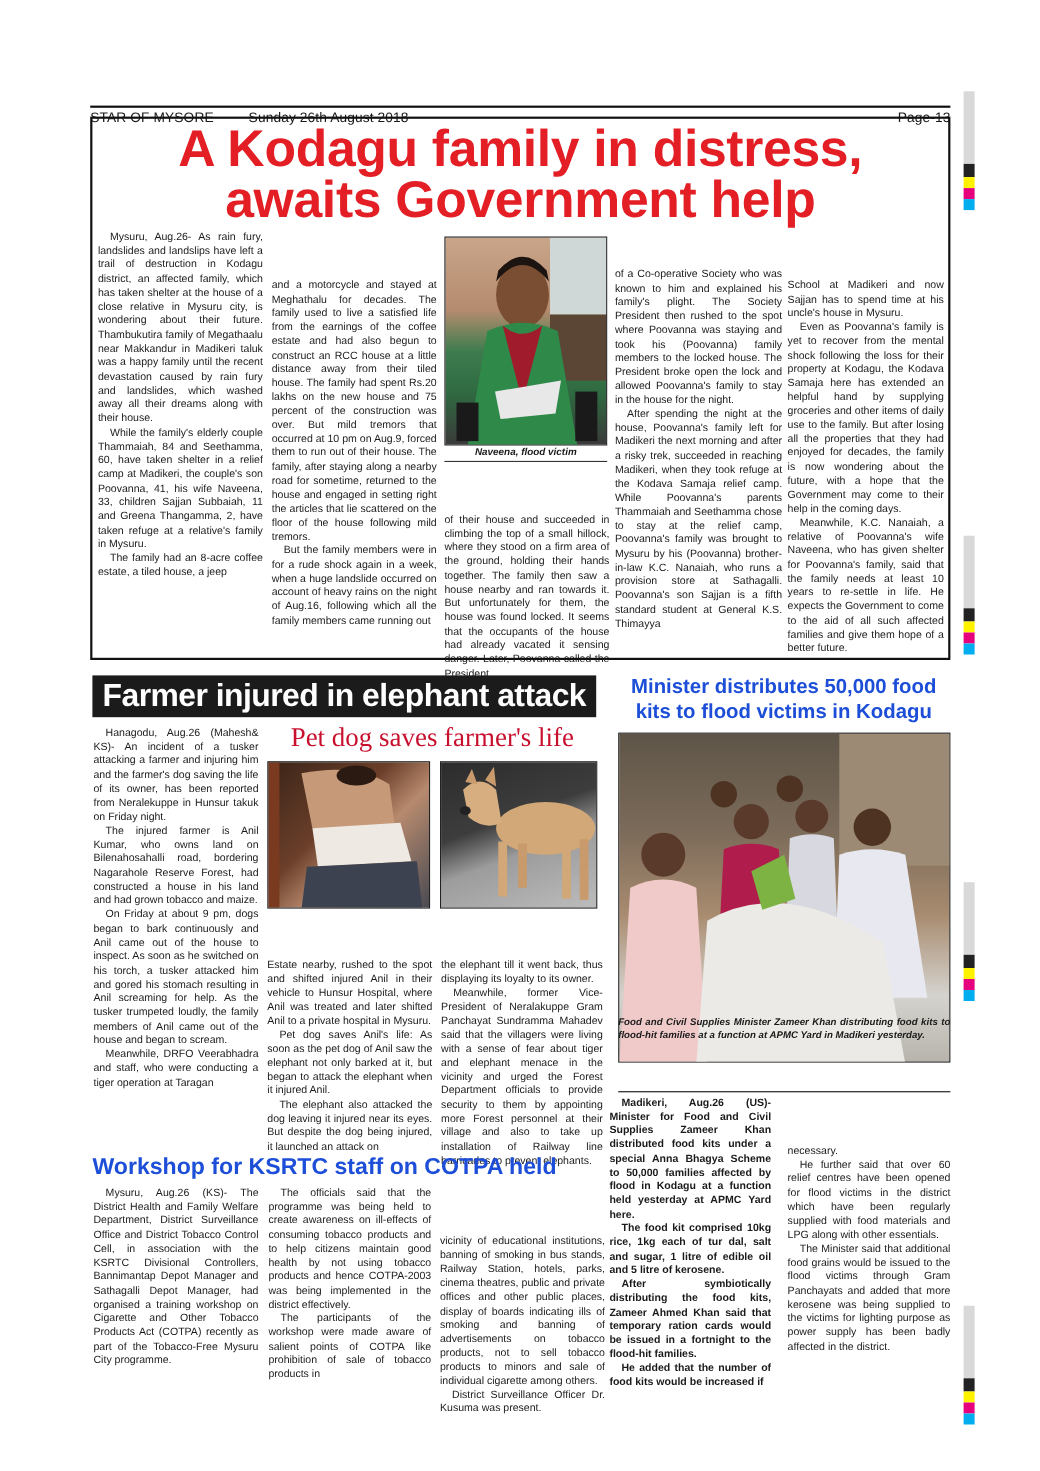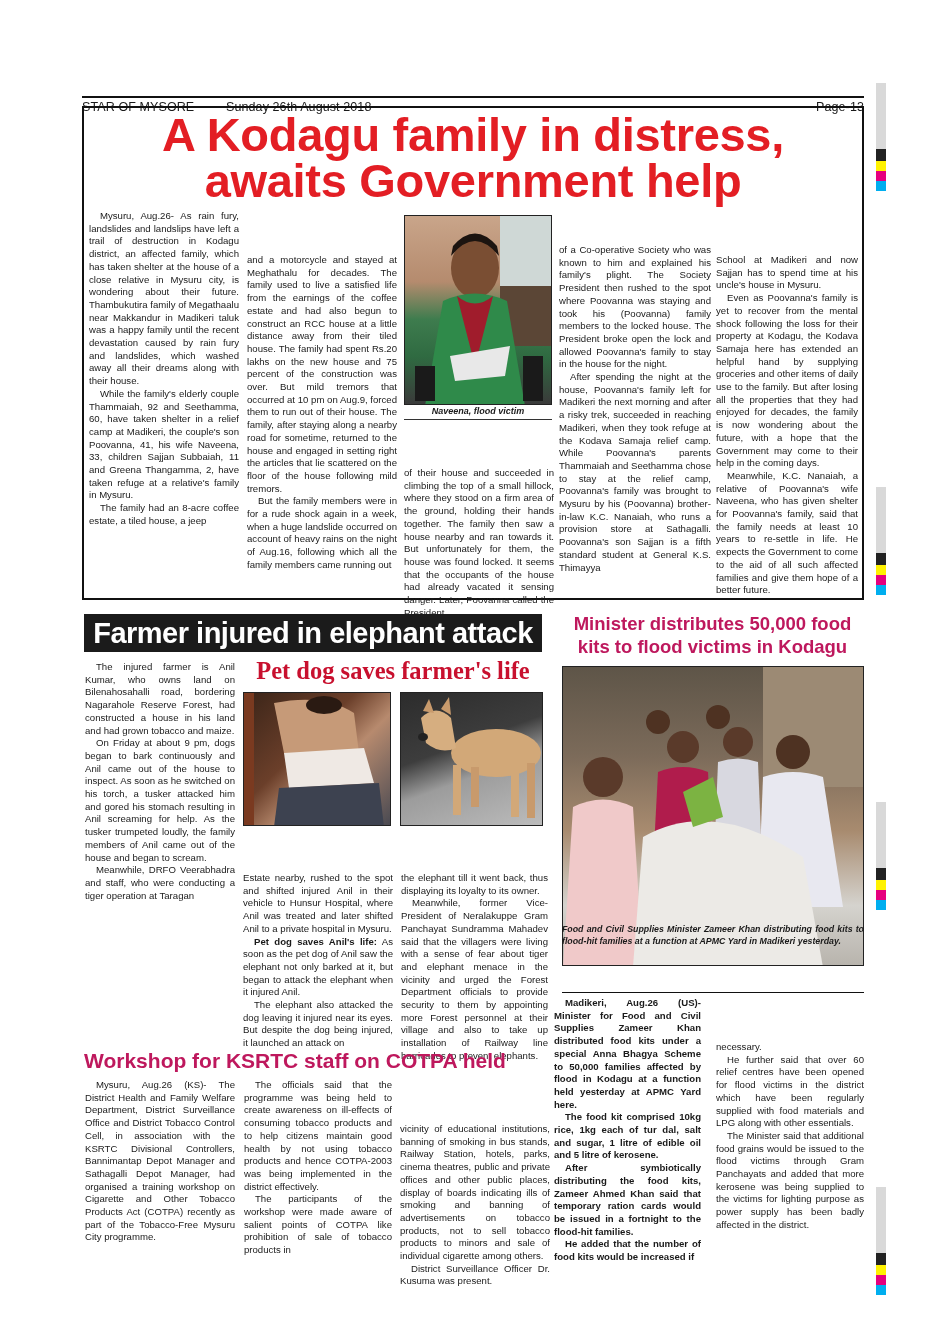--- a/index.html
+++ b/index.html
@@ -27,25 +27,25 @@
   .col p.noindent { text-indent: 0; margin-top: 44px; }
 
   .photo { position: absolute; overflow: hidden; border: 1px solid #222; }
   .caption { position: absolute; font-size: 9px; font-style: italic; font-weight: bold; text-align: center; }
   .caption-line { position: absolute; border-bottom: 1px solid #333; }
 
   .headline-bar { position: absolute; left: 84px; top: 614px; width: 458px; height: 38px; background: #1b1b1b; color: #fff;
     font-family: "Liberation Sans", sans-serif; font-weight: bold; font-size: 29px; line-height: 38px; text-align: center;
     transform-origin: left; letter-spacing: -0.5px; }
   .subhead-red { position: absolute; left: 244px; top: 656px; width: 298px; text-align: center; color: #c8102e;
-    font-family: "Liberation Serif", serif; font-weight: bold; font-size: 24.5px; line-height: 30px; }
-
-  .headline-black { position: absolute; font-weight: bold; color: #be185d; text-align: center; font-family: "Liberation Sans", sans-serif; }
-
-  .bold-lead { font-weight: bold; }
+    font-family: "Liberation Serif", serif; font-weight: normal; font-size: 24.5px; line-height: 30px; }
+
+  .headline-black { position: absolute; font-weight: bold; color: #1d4ed8; text-align: center; font-family: "Liberation Sans", sans-serif; }
+
+  .bold-lead { font-weight: normal; }
   .hr { position: absolute; background: #111; }
 </style>
 </head>
 <body>
 
 <div class="masthead">
   <span class="mh-paper">STAR OF MYSORE</span>
   <span class="mh-date">Sunday 26th August 2018</span>
   <span class="mh-page">Page-13</span>
 </div>
@@ -80,21 +80,21 @@
 </div>
 
 <div class="box-top">
   <div class="headline-red">
     <div>A Kodagu family in distress,</div>
     <div>awaits Government help</div>
   </div>
 
   <div class="col" style="left:5px;top:102px;width:150px;">
     <p>Mysuru, Aug.26- As rain fury, landslides and landslips have left a trail of destruction in Kodagu district, an affected family, which has taken shelter at the house of a close relative in Mysuru city, is wondering about their future. Thambukutira family of Megathaalu near Makkandur in Madikeri taluk was a happy family until the recent devastation caused by rain fury and landslides, which washed away all their dreams along with their house.</p>
-    <p>While the family's elderly couple Thammaiah, 92 and Seethamma, 60, have taken shelter in a relief camp at Madikeri, the couple's son Poovanna, 41, his wife Naveena, 33, children Sajjan Subbaiah, 11 and Greena Thangamma, 2, have taken refuge at a relative's family in Mysuru.</p>
+    <p>While the family's elderly couple Thammaiah, 84 and Seethamma, 60, have taken shelter in a relief camp at Madikeri, the couple's son Poovanna, 41, his wife Naveena, 33, children Sajjan Subbaiah, 11 and Greena Thangamma, 2, have taken refuge at a relative's family in Mysuru.</p>
     <p>The family had an 8-acre coffee estate, a tiled house, a jeep</p>
   </div>
 
   <div class="col" style="left:163px;top:102px;width:150px;">
     <p class="noindent">and a motorcycle and stayed at Meghathalu for decades. The family used to live a satisfied life from the earnings of the coffee estate and had also begun to construct an RCC house at a little distance away from their tiled house. The family had spent Rs.20 lakhs on the new house and 75 percent of the construction was over. But mild tremors that occurred at 10 pm on Aug.9, forced them to run out of their house. The family, after staying along a nearby road for sometime, returned to the house and engaged in setting right the articles that lie scattered on the floor of the house following mild tremors.</p>
     <p>But the family members were in for a rude shock again in a week, when a huge landslide occurred on account of heavy rains on the night of Aug.16, following which all the family members came running out</p>
   </div>
 
   <div class="photo" style="left:320px;top:107px;width:148px;height:190px;background:linear-gradient(180deg,#c9a58a 0%,#b58b6e 35%,#3e7c4e 55%,#2f6a41 75%,#3a3a3a 100%);">
     <svg width="148" height="190" viewBox="0 0 148 190">
@@ -125,20 +125,21 @@
     <p class="noindent">School at Madikeri and now Sajjan has to spend time at his uncle's house in Mysuru.</p>
     <p>Even as Poovanna's family is yet to recover from the mental shock following the loss for their property at Kodagu, the Kodava Samaja here has extended an helpful hand by supplying groceries and other items of daily use to the family. But after losing all the properties that they had enjoyed for decades, the family is now wondering about the future, with a hope that the Government may come to their help in the coming days.</p>
     <p>Meanwhile, K.C. Nanaiah, a relative of Poovanna's wife Naveena, who has given shelter for Poovanna's family, said that the family needs at least 10 years to re-settle in life. He expects the Government to come to the aid of all such affected families and give them hope of a better future.</p>
   </div>
 </div>
 
 <div class="headline-bar">Farmer injured in elephant attack</div>
 <div class="subhead-red">Pet dog saves farmer's life</div>
 
 <div class="col" style="left:85px;top:661px;width:150px;">
+  <p>Hanagodu, Aug.26 (Mahesh&amp; KS)- An incident of a tusker attacking a farmer and injuring him and the farmer's dog saving the life of its owner, has been reported from Neralekuppe in Hunsur takuk on Friday night.</p>
   <p>The injured farmer is Anil Kumar, who owns land on Bilenahosahalli road, bordering Nagarahole Reserve Forest, had constructed a house in his land and had grown tobacco and maize.</p>
   <p>On Friday at about 9 pm, dogs began to bark continuously and Anil came out of the house to inspect. As soon as he switched on his torch, a tusker attacked him and gored his stomach resulting in Anil screaming for help. As the tusker trumpeted loudly, the family members of Anil came out of the house and began to scream.</p>
   <p>Meanwhile, DRFO Veerabhadra and staff, who were conducting a tiger operation at Taragan</p>
 </div>
 
 <div class="photo" style="left:243px;top:692px;width:148px;height:134px;background:linear-gradient(135deg,#3a2418 0%,#6b3f2a 40%,#b78a6e 60%,#4a4a52 100%);">
   <svg width="148" height="134" viewBox="0 0 148 134">
     <path d="M30 10 Q80 0 110 20 L115 60 Q80 70 40 60 Z" fill="#c69a78"></path>
     <path d="M40 60 L120 55 L130 90 L45 95 Z" fill="#efe9e4"></path>
     <path d="M35 95 L135 90 L140 134 L30 134 Z" fill="#3d4250"></path>

